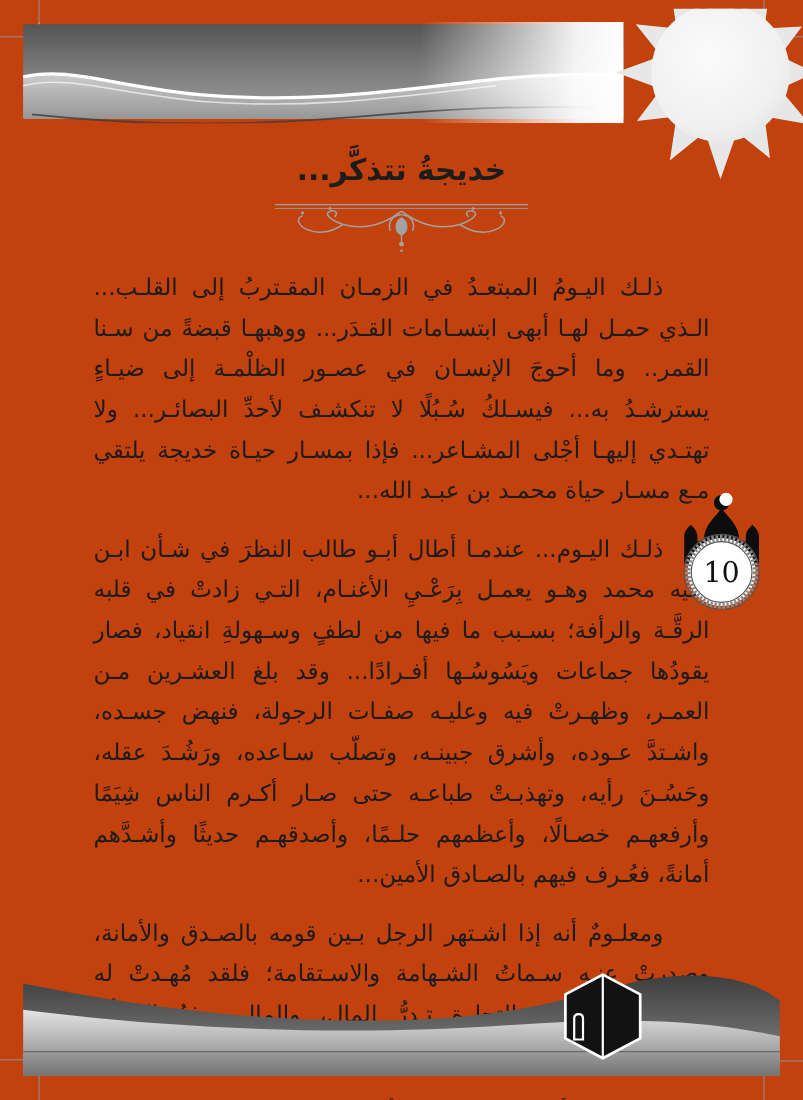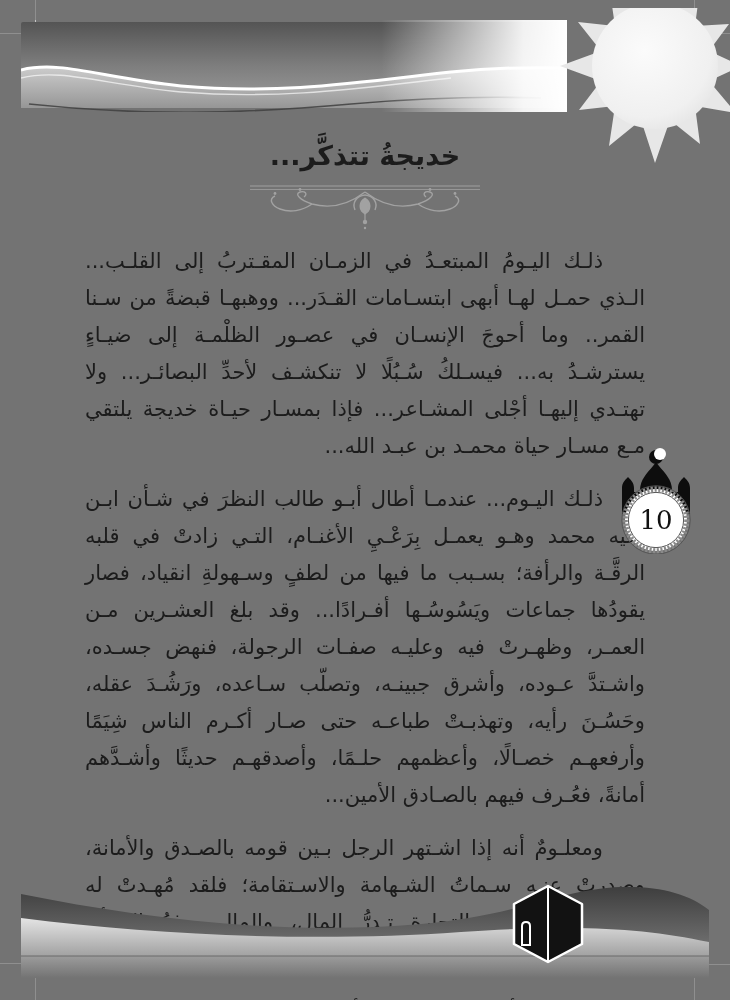--- a/index.html
+++ b/index.html
@@ -1,17 +1,17 @@
 <!DOCTYPE html>
 <html><head>
 <meta charset="utf-8">
 <style>
   html,body{margin:0;padding:0;background:#ffffff;}
   .page{
-    position:relative;width:730px;height:1000px;overflow:hidden;background:#737373;
+    position:relative;width:730px;height:1000px;overflow:hidden;background:#c2410c;
     font-family:"DejaVu Sans", sans-serif;color:#1c1c1c;
   }
   
   .crop{position:absolute;background:#8f8f8f;}
   .crop.white{background:rgba(255,255,255,.6);}
   
   .header-band{position:absolute;left:21px;top:20px;width:546px;height:92px;}
   .sun{position:absolute;left:550px;top:8px;width:180px;height:160px;}
   .chapter-title{
     position:absolute;left:0;right:0;top:140px;text-align:center;

